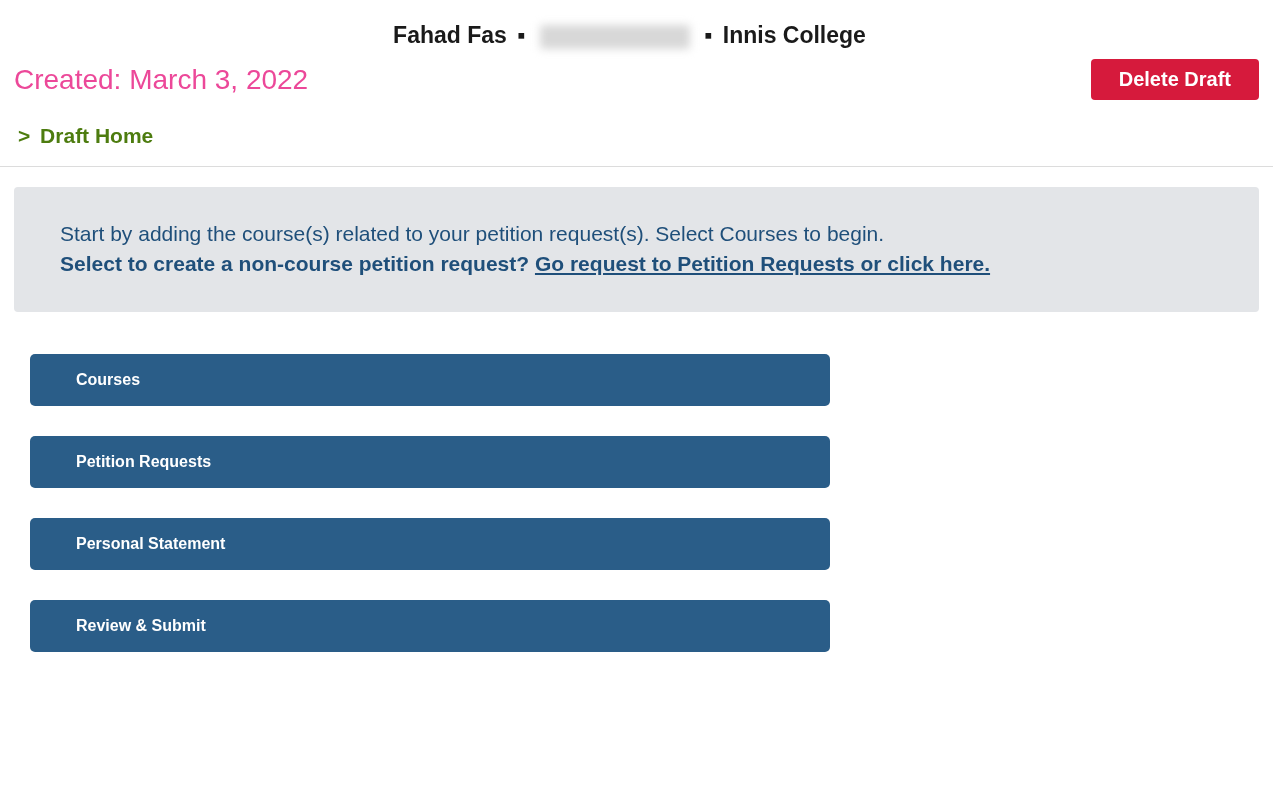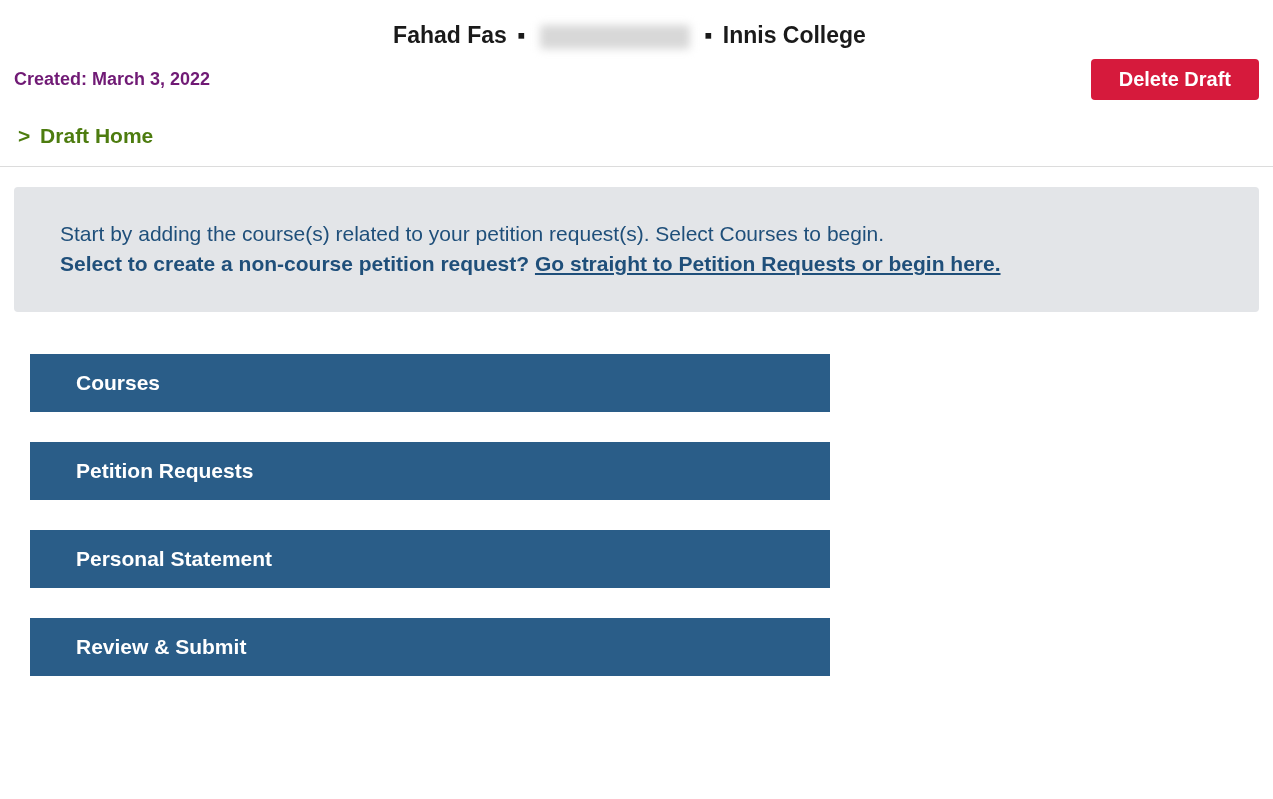--- a/index.html
+++ b/index.html
@@ -34,23 +34,23 @@
       margin: 0 4px;
       border-radius: 2px;
     }
     .row2 {
       display: flex;
       justify-content: space-between;
       align-items: center;
       padding: 10px 14px 0 14px;
     }
     .created-date {
-      font-size: 18px;
-      color: #701a75;
-      font-weight: 700;
+      font-size: 28px;
+      color: #ec4899;
+      font-weight: 400;
     }
     .delete-btn {
       background: #d61a3c;
       color: #ffffff;
       font-size: 20px;
       padding: 9px 28px;
       border: none;
       border-radius: 4px;
       cursor: pointer;
       font-family: inherit;
@@ -92,24 +92,24 @@
     .nav-list {
       margin: 42px 0 0 30px;
       width: 800px;
       display: flex;
       flex-direction: column;
       gap: 30px;
     }
     .nav-item {
       background: #2a5d88;
       color: #ffffff;
-      font-size: 21px;
+      font-size: 16px;
       font-weight: 600;
       padding: 17px 46px;
-      border-radius: 0;
+      border-radius: 5px;
       cursor: pointer;
       border: none;
       text-align: left;
       font-family: inherit;
     }
   </style>
 </head>
 <body>
 
 <div class="header-user">
@@ -128,21 +128,21 @@
 <div class="breadcrumb">
   <span class="chevron">&gt;</span>
   <span class="current">Draft Home</span>
 </div>
 
 <hr class="divider">
 
 <div class="info-box">
   <div>Start by adding the course(s) related to your petition request(s). Select Courses to begin.</div>
   <div class="bold-line">
-    <span>Select to create a non-course petition request? </span><span class="link">Go straight to Petition Requests or begin here.</span>
+    <span>Select to create a non-course petition request? </span><span class="link">Go request to Petition Requests or click here.</span>
   </div>
 </div>
 
 <div class="nav-list">
   <button class="nav-item">Courses</button>
   <button class="nav-item">Petition Requests</button>
   <button class="nav-item">Personal Statement</button>
   <button class="nav-item">Review &amp; Submit</button>
 </div>
 

